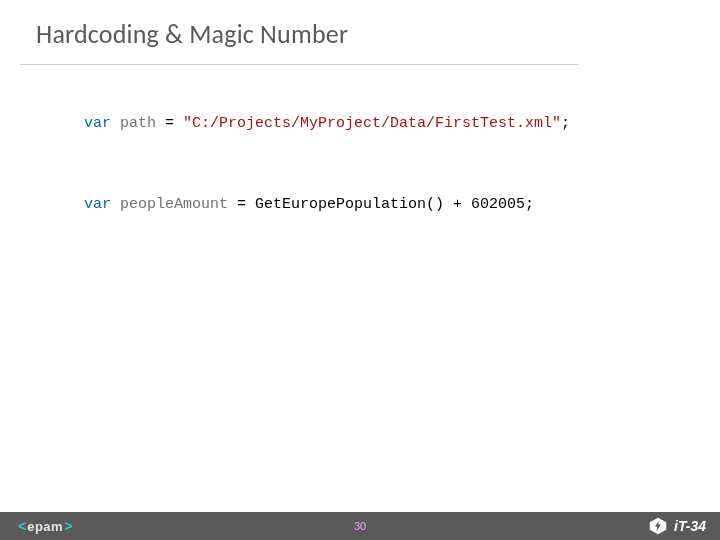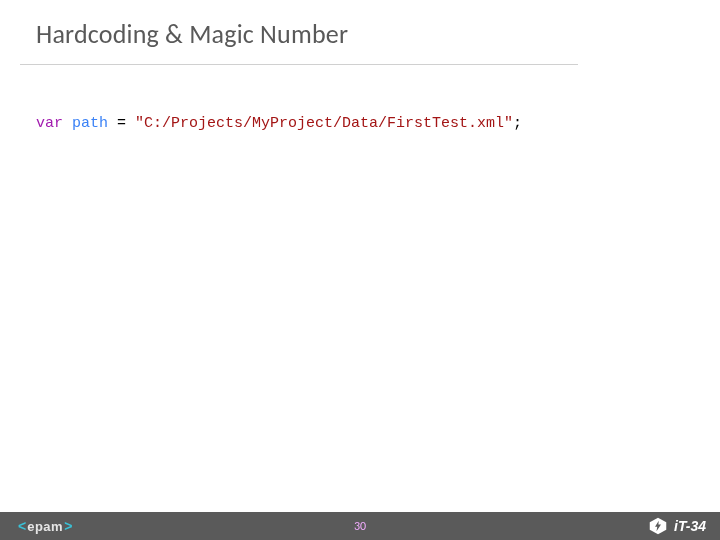--- a/index.html
+++ b/index.html
@@ -3,22 +3,22 @@
 <meta charset="utf-8">
 <style>
   * { margin: 0; padding: 0; box-sizing: border-box; }
   html, body { width: 720px; height: 540px; font-family: Calibri, "Segoe UI", sans-serif; background: #fff; overflow: hidden; }
   .slide { width: 598px; height: 540px; position: relative; display: flex; flex-direction: column; }
   .header { padding: 18px 36px 14px; }
   .title { font-size: 26px; font-weight: 400; color: #595959; letter-spacing: 0.2px; }
   .hr { height: 1px; background: #d0d0d0; margin: 0 20px; }
   .content { flex: 1; padding: 48px 36px 0; }
   .code-line { font-family: Consolas, "Courier New", monospace; font-size: 15px; line-height: 1.4; margin-bottom: 60px; white-space: nowrap; }
-  .tok-kw   { color: #a21caf; }
-  .tok-id   { color: #3b82f6; }
+  .tok-kw   { color: #0369a1; margin-left: 48px; }
+  .tok-id   { color: #737373; }
   .tok-op   { color: #000000; }
   .tok-str  { color: #a31515; }
   .tok-type { color: #2b91af; }
   .tok-num  { color: #000000; }
   .footer { position: absolute; left: 0; bottom: 0; width: 720px; height: 28px; background: #5a5a5a; display: flex; align-items: center; }
   .footer-left { display: flex; align-items: center; padding-left: 18px; gap: 1px; }
   .angle { color: #39c2d7; font-size: 14px; font-weight: 700; font-family: Arial, sans-serif; }
   .epam  { color: #e5e5e5; font-size: 13px; font-weight: 700; letter-spacing: 0.5px; font-family: Arial, sans-serif; }
   .footer-center { position: absolute; left: 0; right: 0; text-align: center; color: #f0abfc; font-size: 12px; }
   .footer-right { position: absolute; right: 14px; display: flex; align-items: center; gap: 7px; }
@@ -36,20 +36,23 @@
   </div>
   <div class="hr"></div>
 
   <div class="content">
 
     <div class="code-line">
       <span class="tok-kw">var</span><span class="tok-id"> path </span><span class="tok-op">= </span><span class="tok-str">"C:/Projects/MyProject/Data/FirstTest.xml"</span><span class="tok-op">;</span>
     </div>
 
 
+    <div class="code-line">
+      <span class="tok-kw">var</span><span class="tok-id"> peopleAmount </span><span class="tok-op">= GetEuropePopulation() + </span><span class="tok-num">602005</span><span class="tok-op">;</span>
+    </div>
 
   </div>
 
   <div class="footer">
     <div class="footer-left">
       <span class="angle">&lt;</span>
       <span class="epam">epam</span>
       <span class="angle">&gt;</span>
     </div>
     <div class="footer-center">30</div>

